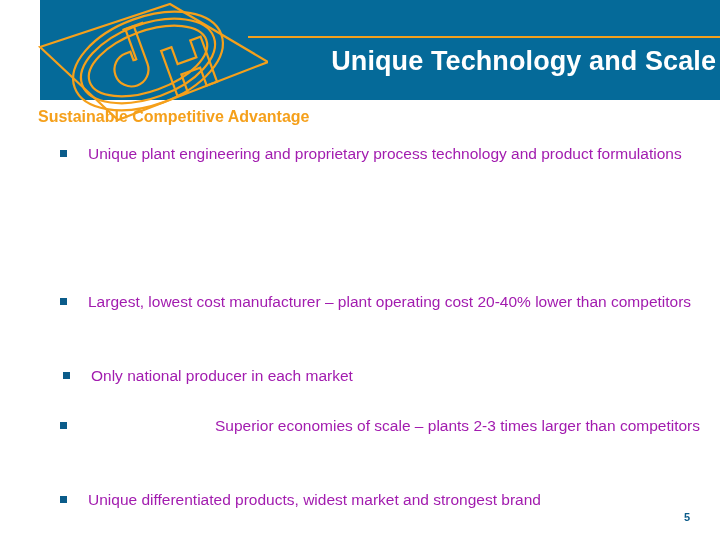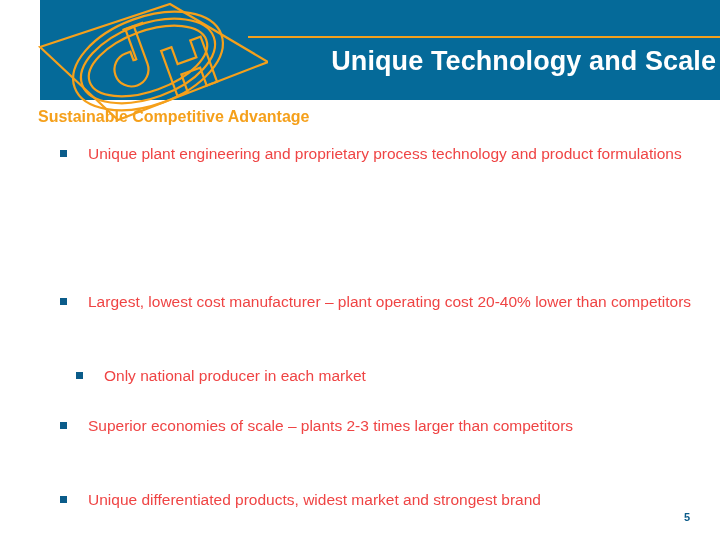--- a/index.html
+++ b/index.html
@@ -80,21 +80,21 @@
   #bullet-list {
     position: absolute;
     left: 58px;
     top: 142px;
     width: 640px;
   }
 
   .bullet-row {
     position: relative;
     padding-left: 30px;
-    color: #ef4444;
+    color: #a21caf;
     font-size: 15.5px;
     line-height: 24.5px;
   }
 
   .bullet-marker {
     position: absolute;
     left: 2px;
     top: 8px;
     width: 7px;
     height: 7px;
@@ -153,25 +153,25 @@
 
   <div id="bullet-list" style="position: absolute; height: 400px;">
       <div class="bullet-row" style="position: absolute; top: 0px; left: 0px; width: 612px;">
         <span class="bullet-marker"></span>
         <span class="bullet-text">Unique plant engineering and proprietary process technology and product formulations</span>
       </div>
       <div class="bullet-row" style="position: absolute; top: 148px; left: 0px; width: 612px;">
         <span class="bullet-marker"></span>
         <span class="bullet-text">Largest, lowest cost manufacturer – plant operating cost 20-40% lower than competitors</span>
       </div>
-      <div class="bullet-row" style="position: absolute; top: 222px; left: 16px; width: 612px;">
+      <div class="bullet-row" style="position: absolute; top: 222px; left: 3px; width: 612px;">
         <span class="bullet-marker"></span>
         <span class="bullet-text">Only national producer in each market</span>
       </div>
-      <div class="bullet-row" style="position: absolute; top: 272px; left: 0px; width: 612px;">
+      <div class="bullet-row" style="position: absolute; top: 272px; left: 0px; width: 612px; text-align: right;">
         <span class="bullet-marker"></span>
         <span class="bullet-text">Superior economies of scale – plants 2-3 times larger than competitors</span>
       </div>
       <div class="bullet-row" style="position: absolute; top: 346px; left: 0px; width: 612px;">
         <span class="bullet-marker"></span>
         <span class="bullet-text">Unique differentiated products, widest market and strongest brand</span>
       </div>
     </div>
 
   <div id="page-number">5</div>

